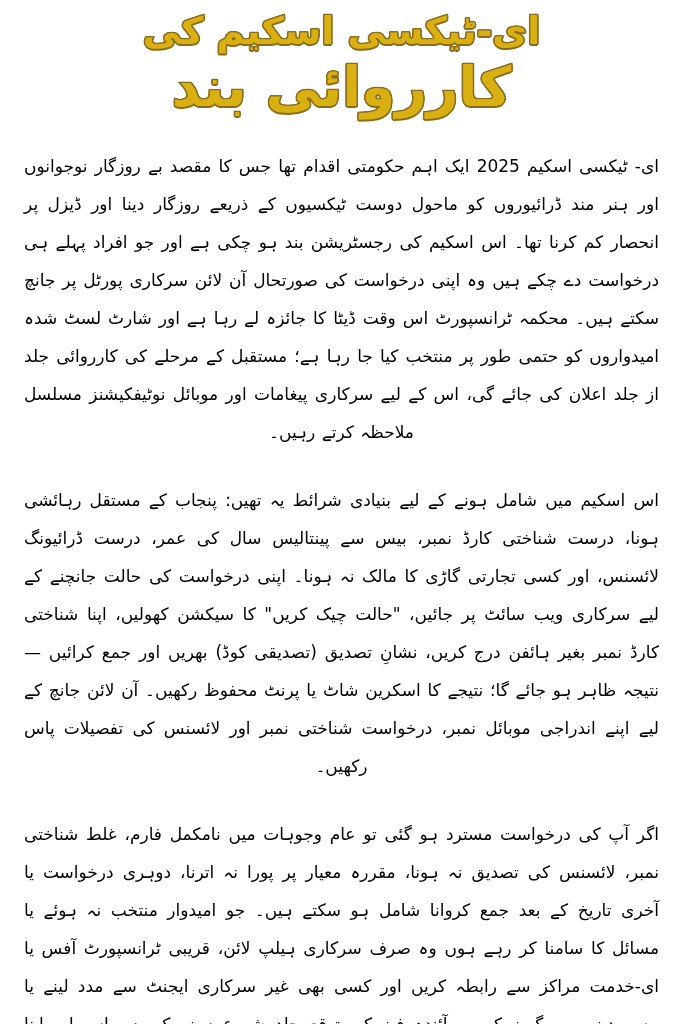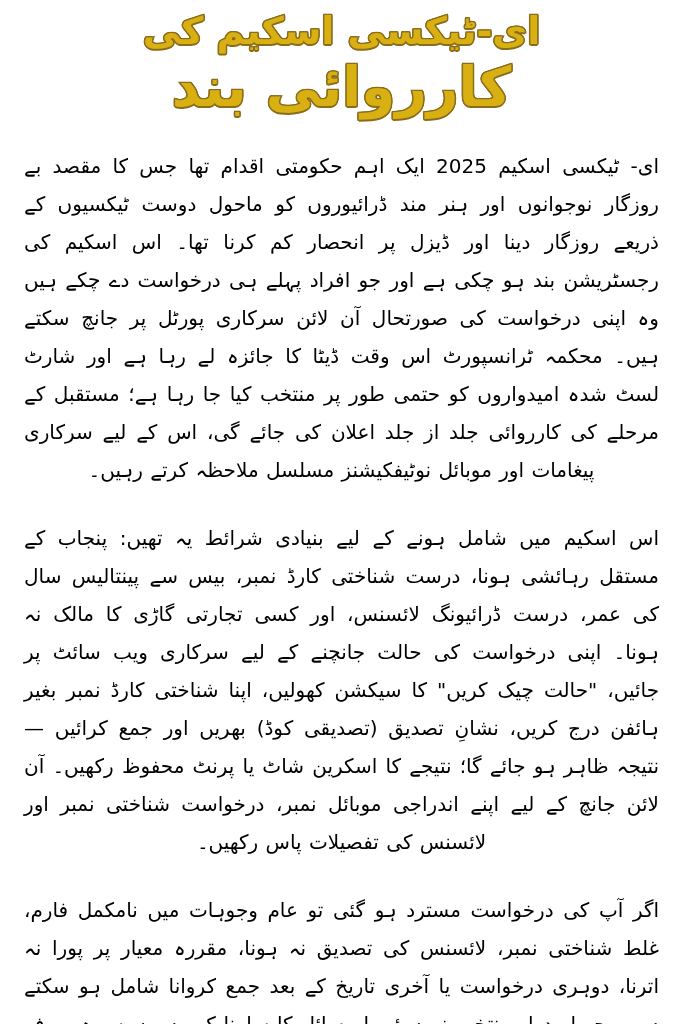--- a/index.html
+++ b/index.html
@@ -62,21 +62,21 @@
   .article-body {
     margin-top: 26px;
     direction: rtl;
     unicode-bidi: isolate;
   }
 
   .para {
     margin: 0 0 30px 0;
     padding: 0;
     font-family: "DejaVu Sans", sans-serif;
-    font-size: 20px;
+    font-size: 17px;
     line-height: 38px;
     color: #000000;
     text-align: justify;
     text-align-last: center;
     direction: rtl;
     unicode-bidi: isolate;
     word-spacing: 1px;
   }
 
   .para:last-child {

